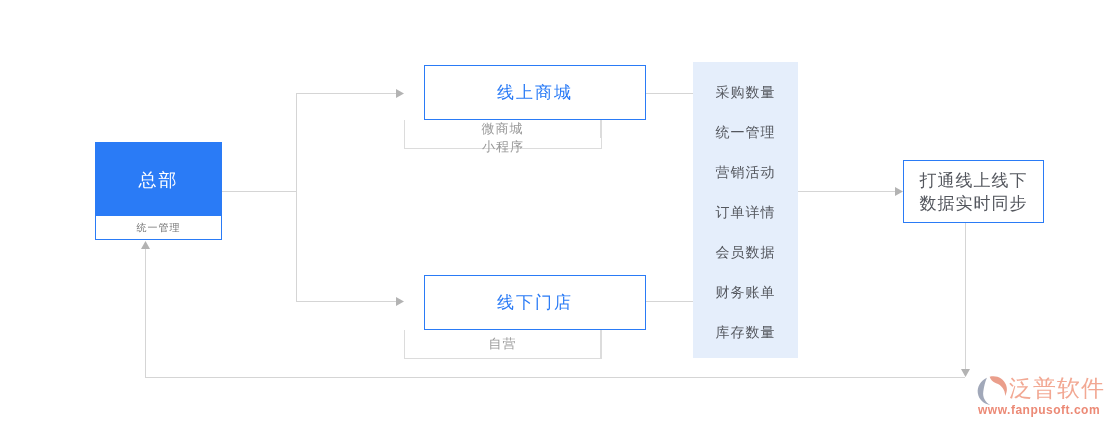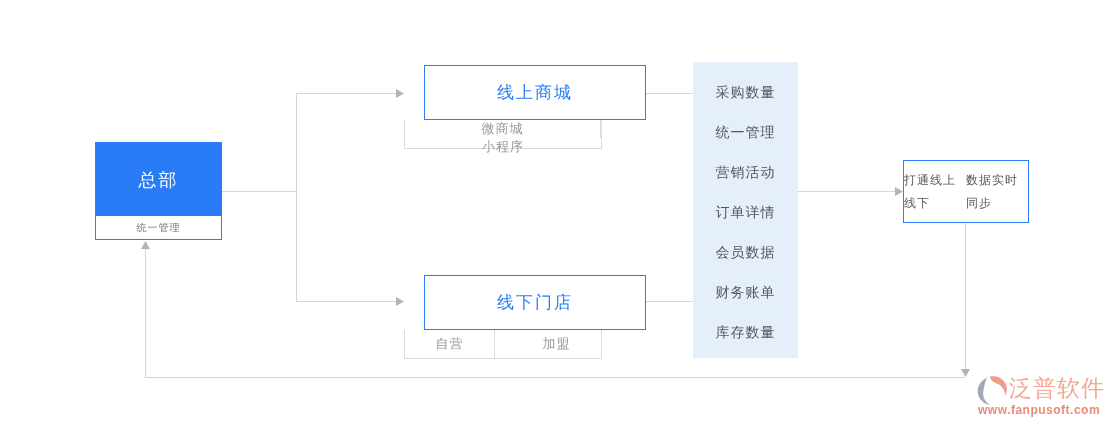--- a/index.html
+++ b/index.html
@@ -33,23 +33,23 @@
              font-size:13px; color:#999999; letter-spacing:1px; }
   .subcell.first { border-right:1px solid #DCDCDC; }
 
   
   #panel { left:693px; top:62px; width:105px; height:296px; background:#E5EEFB;
            padding:11px 0 5px; }
   .panel-item { height:40px; display:flex; align-items:center; justify-content:center;
                 font-size:14px; color:#54575E; letter-spacing:1px; }
 
   
-  #result { left:903px; top:160px; width:126px; height:63px; border:1px solid #2A7BF6;
-            background:#fff; display:flex; flex-direction:row; align-items:center;
-            justify-content:center; font-size:12px; color:#54575E; line-height:23px;
+  #result { left:903px; top:160px; width:141px; height:63px; border:1px solid #2A7BF6;
+            background:#fff; display:flex; flex-direction:column; align-items:center;
+            justify-content:center; font-size:17px; color:#54575E; line-height:23px;
             letter-spacing:1px; }
 
   
   #logo { left:976px; top:372px; width:132px; height:48px; }
   .logo-mark { position:absolute; left:0; top:3px; width:31px; height:31px; }
   .logo-text { position:absolute; left:33px; top:1px; font-size:23px; color:#F2A893;
                letter-spacing:1px; white-space:nowrap;font-family:Liberation Serif, serif; }
   .logo-url  { position:absolute; left:2px; top:31px; font-size:12px; font-weight:bold;
                color:#EC8A76; letter-spacing:0.5px; white-space:nowrap; }
 </style>
@@ -91,21 +91,20 @@
   <div class="abs subrow" id="subrow-online">
     <div class="subcell first">微商城</div>
     <div class="subcell">小程序</div>
   </div>
 
   <div class="abs node" id="node-offline">
     <span>线下门店</span>
   </div>
   <div class="abs subrow" id="subrow-offline">
     <div class="subcell first">自营</div>
-    <div class="subcell">加盟</div>
   </div>
 
   <div class="abs" id="panel">
     <div class="panel-item">采购数量</div>
     <div class="panel-item">统一管理</div>
     <div class="panel-item">营销活动</div>
     <div class="panel-item">订单详情</div>
     <div class="panel-item">会员数据</div>
     <div class="panel-item">财务账单</div>
     <div class="panel-item">库存数量</div>

